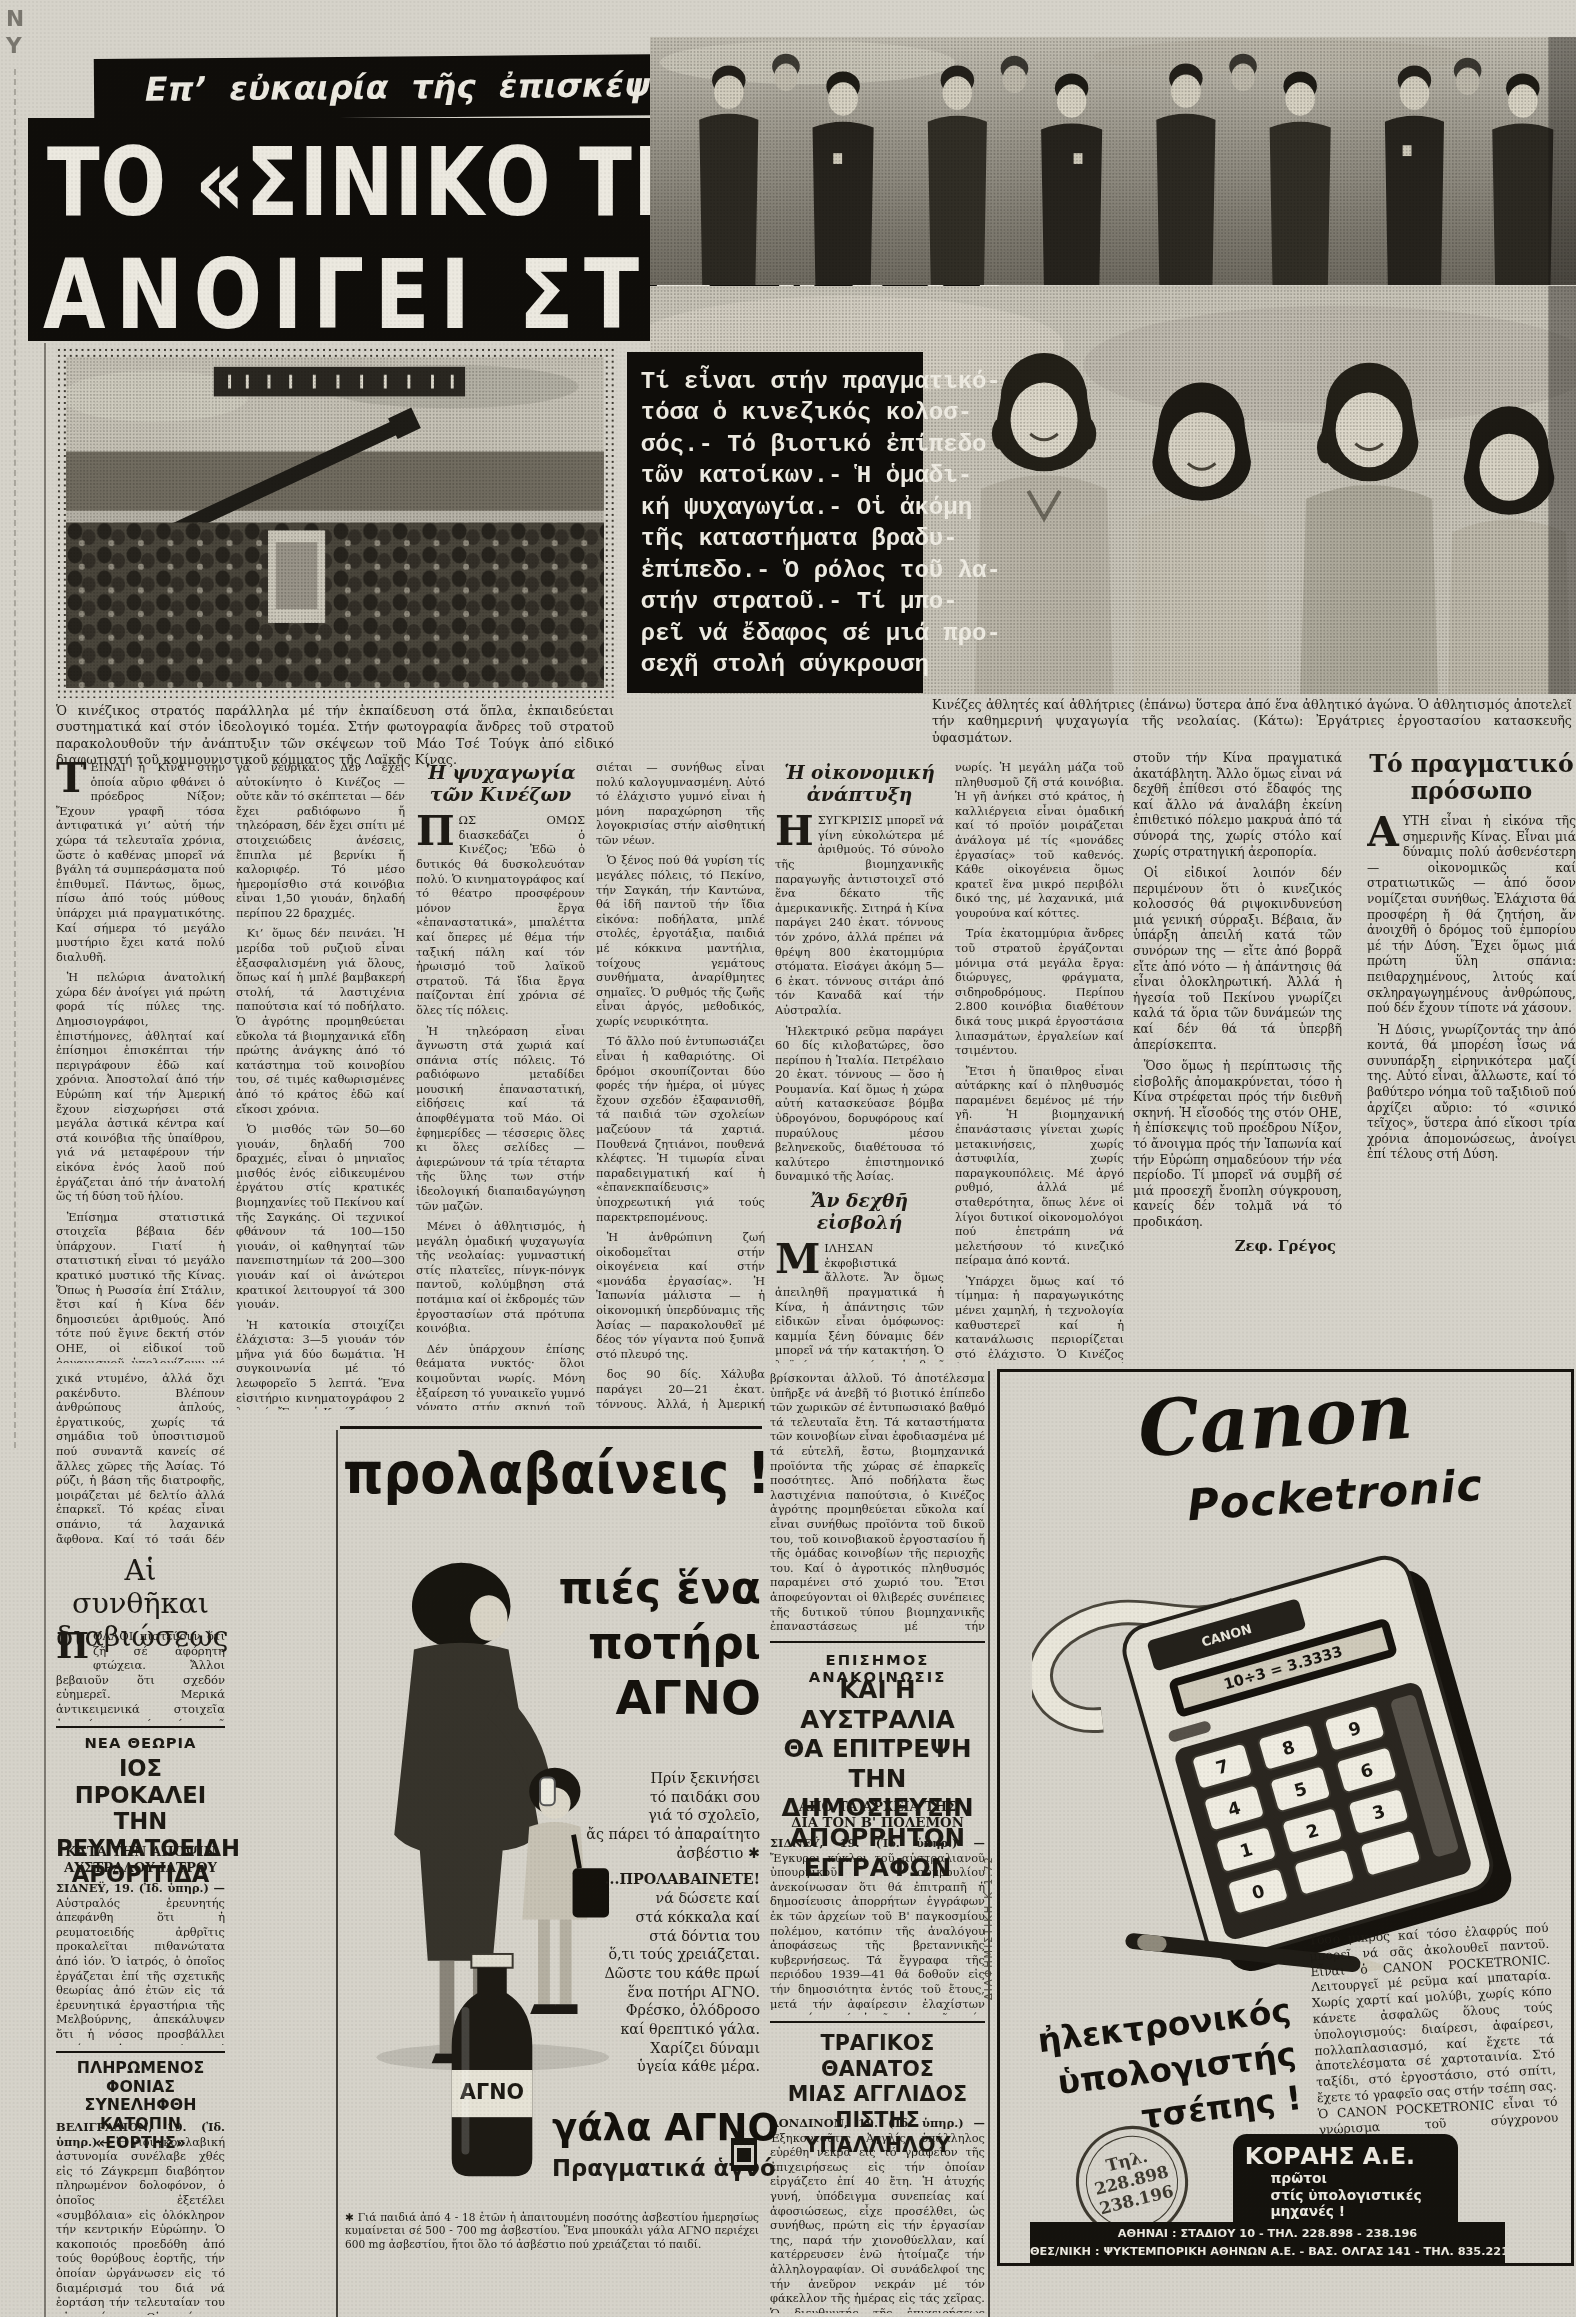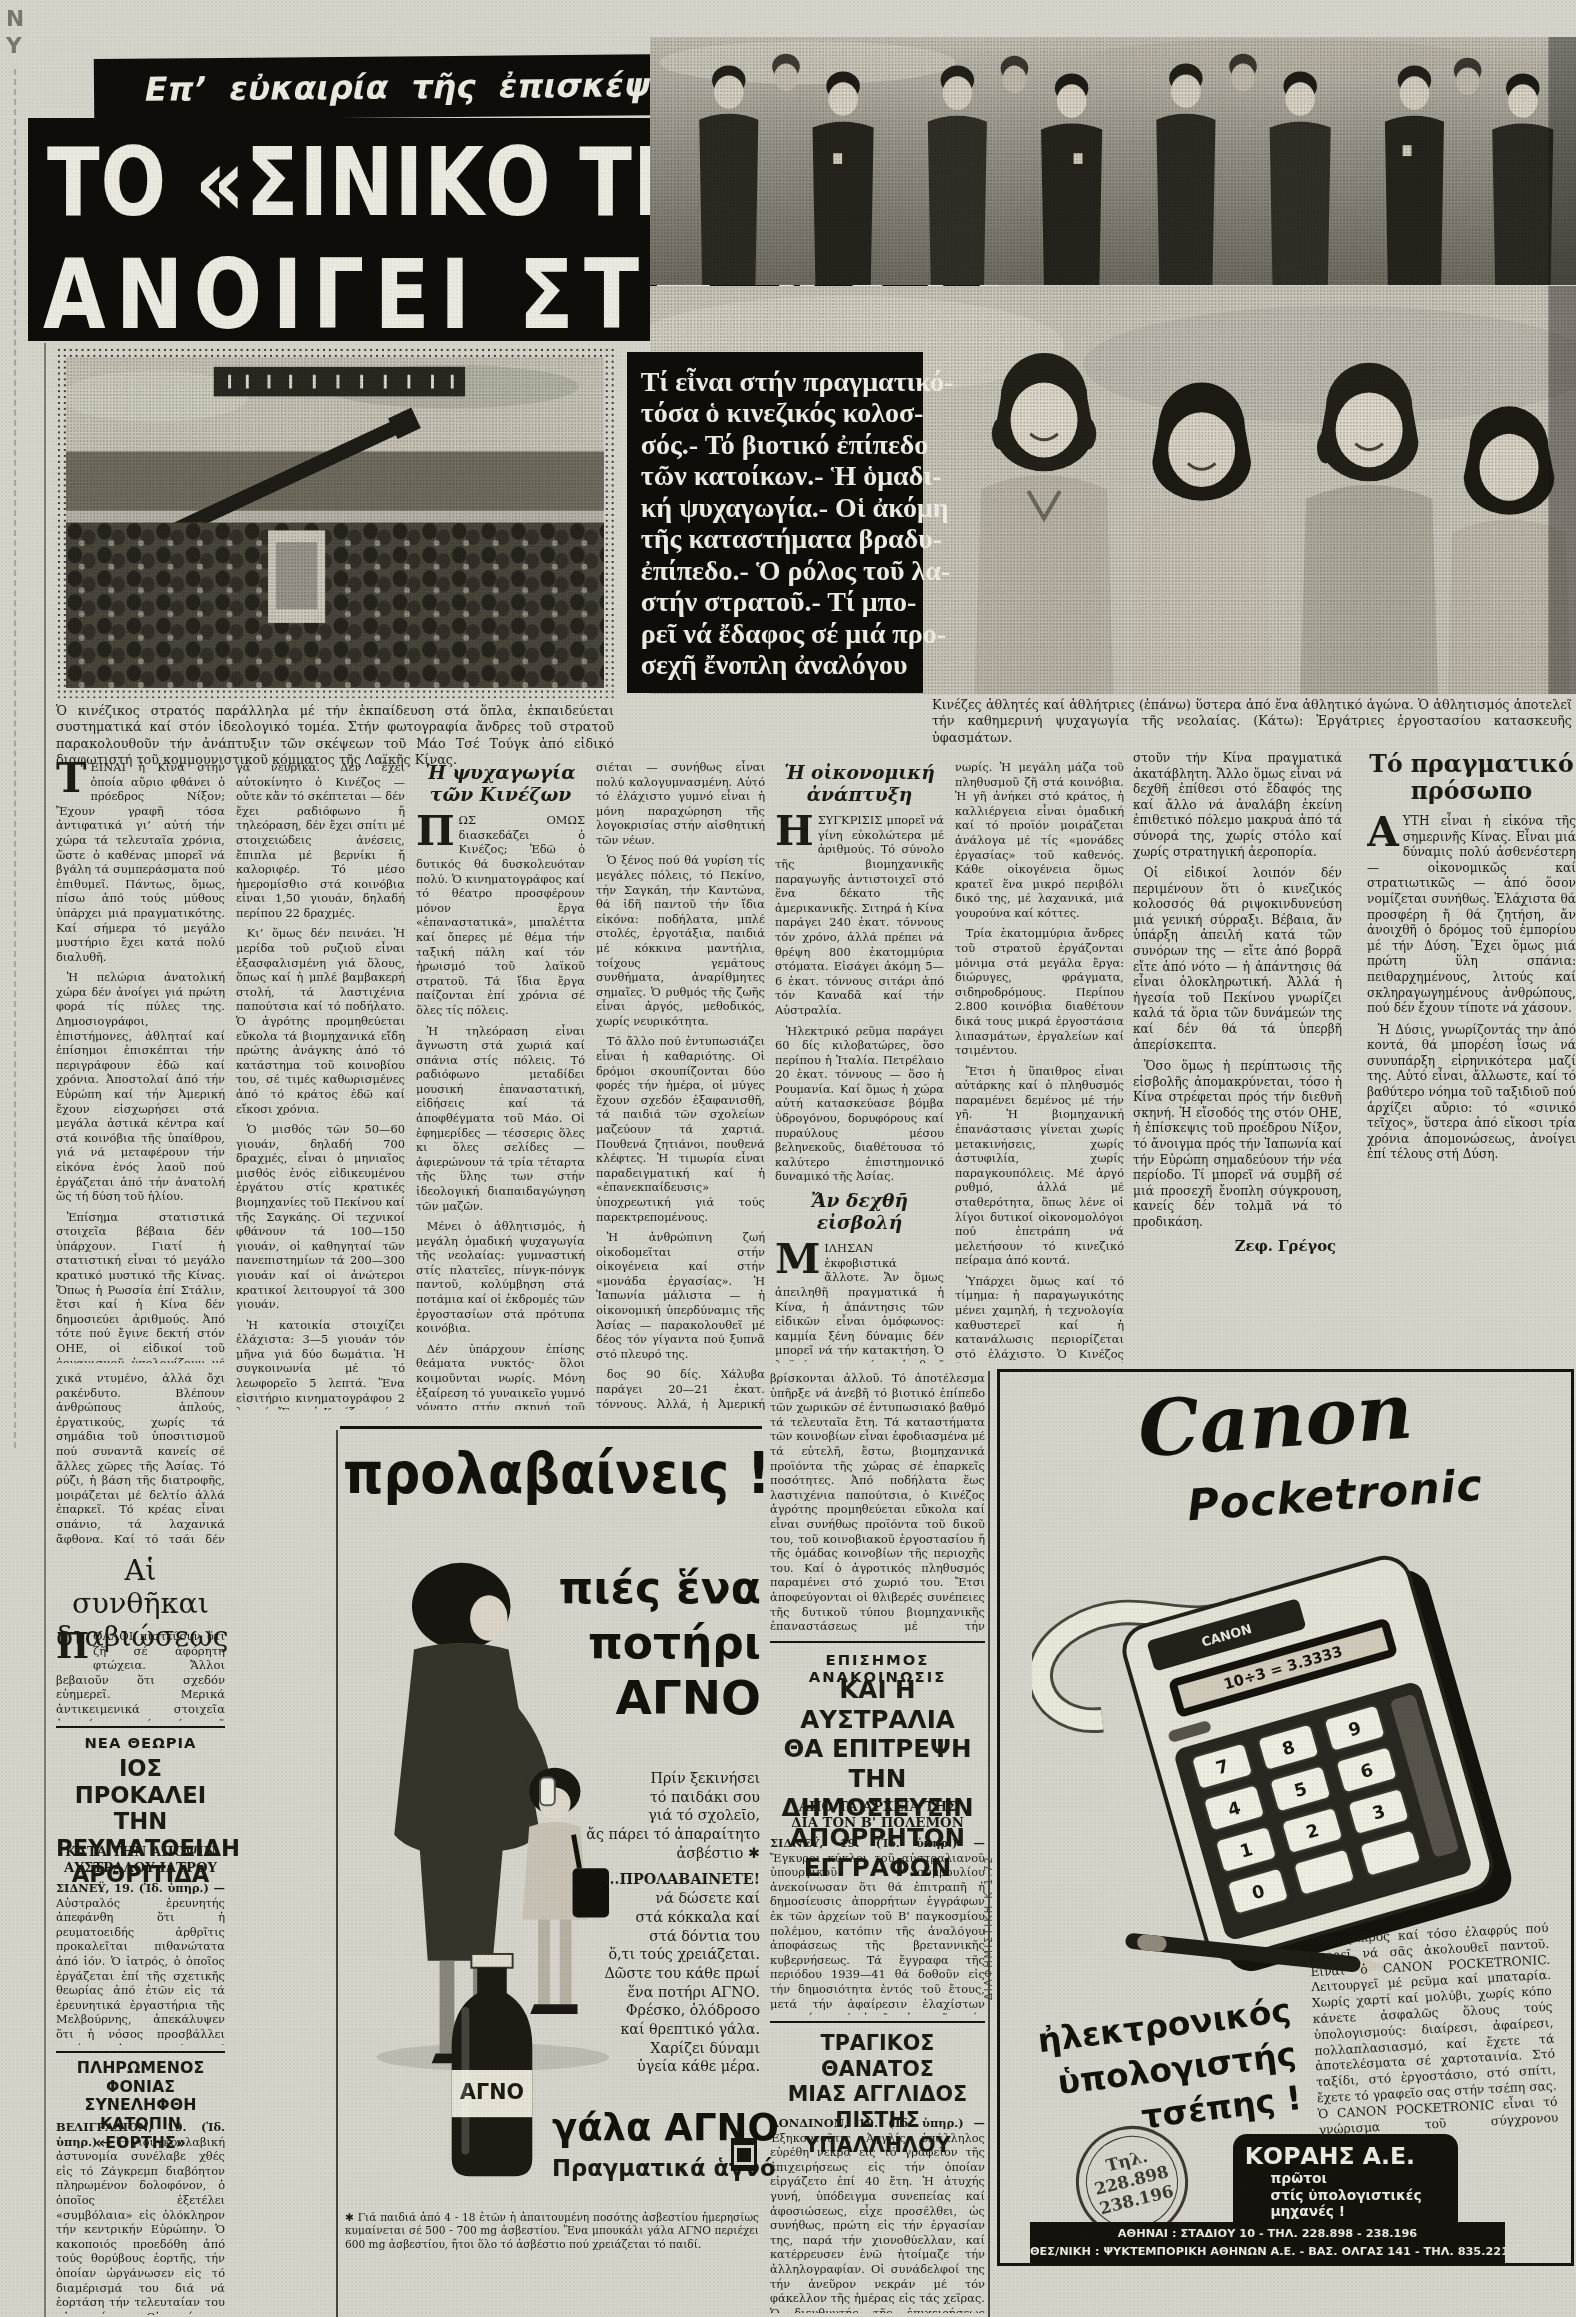--- a/index.html
+++ b/index.html
@@ -14,21 +14,21 @@
   .banner{background:#0f0d0a;color:#ece9e0;transform:rotate(-.5deg);
           font-family:"DejaVu Sans",sans-serif;font-weight:bold;font-style:italic;
           font-size:33px;line-height:61px;padding-left:51px;word-spacing:11.8px;white-space:nowrap;overflow:hidden;}
   .headline{background:#0f0d0a;color:#ece9e0;overflow:hidden;
             font-family:"DejaVu Sans",sans-serif;font-weight:bold;}
   .hl{white-space:nowrap;transform-origin:left top;}
   .hl1{font-size:83px;letter-spacing:1px;transform:scale(.93,1.13);margin:9.9px 0 0 19.7px;}
   .hl2{font-size:85px;letter-spacing:10.8px;transform:scale(.95,1.13);margin:13.8px 0 0 15.8px;}
   
   .subhead{background:#0f0d0a;color:#ece9e0;padding:13.8px 13.8px;z-index:5;}
-  .subhead div{font-family:Liberation Serif, serif;font-weight:bold;font-size:28px;line-height:31.5px;white-space:nowrap;}
+  .subhead div{font-family:Liberation Mono, monospace;font-weight:bold;font-size:24px;line-height:31.5px;white-space:nowrap;}
   
   .photo{overflow:hidden;background:#a5a197;}
   .photo::after{content:"";position:absolute;inset:0;pointer-events:none;
       background-image:radial-gradient(rgba(20,18,14,.20) 0.8px,transparent 1px);background-size:3.3px 3.3px;}
   .dotframe{background-image:radial-gradient(#3c382f 1.3px,transparent 1.5px);background-size:5.9px 5.9px;padding:9.9px;}
   .caption{font-size:12.8px;line-height:16.3px;text-align:justify;color:#24211a;}
   
   .coltxt{font-size:11.4px;line-height:14.6px;text-align:justify;overflow:hidden;}
   .coltxt p{margin:0 0 5.9px;text-indent:10.8px;}
   .coltxt p.noind{text-indent:0;}
@@ -215,21 +215,21 @@
   <div class="abs subhead" style="left:627px;top:352px;width:268px;height:313px;">
     <div>Τί εἶναι στήν πραγματικό-</div>
     <div>τόσα ὁ κινεζικός κολοσ-</div>
     <div>σός.- Τό βιοτικό ἐπίπεδο</div>
     <div>τῶν κατοίκων.- Ἡ ὁμαδι-</div>
     <div>κή ψυχαγωγία.- Οἱ ἀκόμη</div>
     <div>τῆς καταστήματα βραδυ-</div>
     <div>ἐπίπεδο.- Ὁ ρόλος τοῦ λα-</div>
     <div>στήν στρατοῦ.- Τί μπο-</div>
     <div>ρεῖ νά ἔδαφος σέ μιά προ-</div>
-    <div>σεχῆ ἔνοπλη ἀναλόγου</div>
+    <div>σεχῆ στολή σύγκρουση</div>
   </div>
 
   <div class="abs dotframe" style="left:56px;top:347px;width:538px;height:331px;">
     <div class="photo" style="position:relative;width:538px;height:331px;">
       <svg viewBox="0 0 546 336" width="538" height="331" preserveAspectRatio="none">
         <defs>
           <pattern id="crowdp" width="30" height="24" patternUnits="userSpaceOnUse">
             <rect width="30" height="24" fill="#4a463c"></rect>
             <ellipse cx="9" cy="9" rx="7.5" ry="8.5" fill="#26231d"></ellipse>
             <ellipse cx="23" cy="15" rx="7" ry="8" fill="#332f28"></ellipse>

